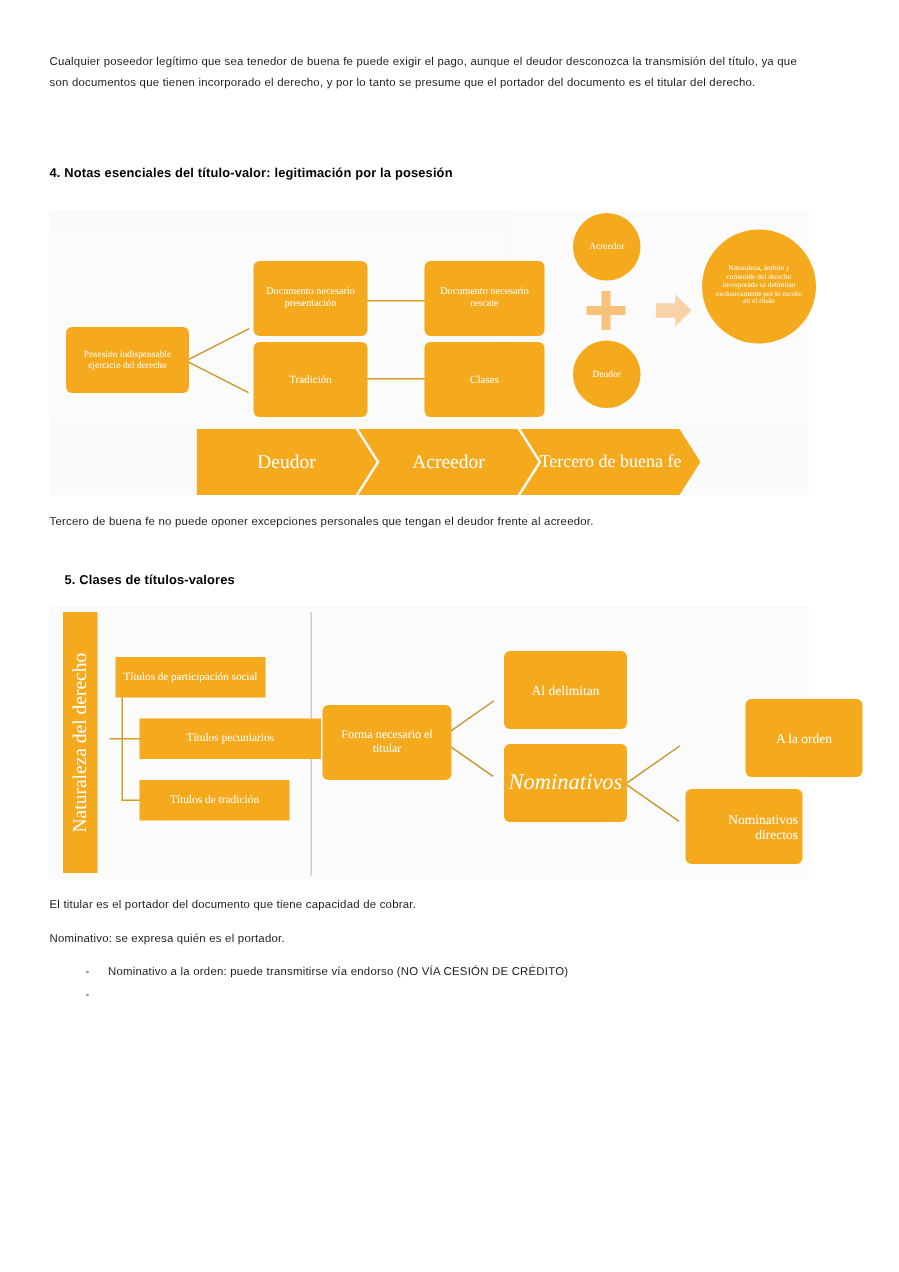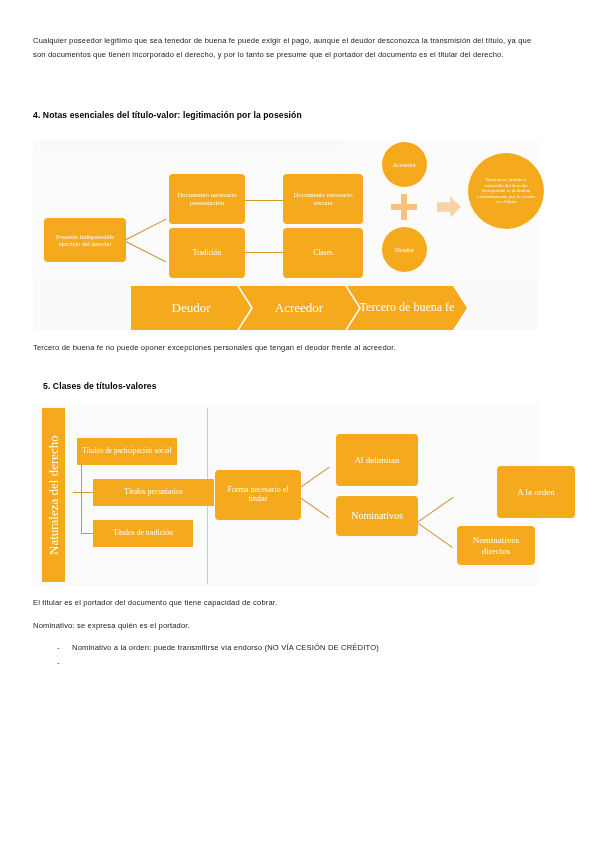--- a/index.html
+++ b/index.html
@@ -145,25 +145,25 @@
 
     <div class="diag-line" style="left:260px;top:88px;width:44px;transform:rotate(-35deg);"></div>
     <div class="diag-line" style="left:260px;top:88px;width:44px;transform:rotate(35deg);"></div>
     <div class="diag-line" style="left:384px;top:118px;width:44px;transform:rotate(-35deg);"></div>
     <div class="diag-line" style="left:384px;top:118px;width:44px;transform:rotate(35deg);"></div>
 
     <div class="node r4" style="left:182px;top:66px;width:86px;height:50px;font-size:8px;">Forma necesario el titular</div>
 
     <div class="node r4" style="left:303px;top:30px;width:82px;height:52px;font-size:9px;">Al delimitan</div>
 
-    <div class="node r4" style="left:303px;top:92px;width:82px;height:40px;font-size:10px;">Nominativos</div>
+    <div class="node r4" style="left:303px;top:92px;width:82px;height:52px;font-size:15px;font-style:italic;">Nominativos</div>
 
     <div class="node r4" style="left:424px;top:62px;width:78px;height:52px;font-size:9px;margin-left:40px;">A la orden</div>
 
-    <div class="node r4" style="left:424px;top:122px;width:78px;height:39px;font-size:9px;">Nominativos directos</div>
+    <div class="node r4" style="left:424px;top:122px;width:78px;height:50px;font-size:9px;text-align:right;">Nominativos directos</div>
   </div>
 
   <div class="para" style="left:33px;top:596px;width:520px;">El titular es el portador del documento que tiene capacidad de cobrar.</div>
 
   <div class="para" style="left:33px;top:619px;width:520px;">Nominativo: se expresa quién es el portador.</div>
 
   <div class="bullet-row" style="left:57px;top:641px;width:480px;height:14px;">
     <span class="bullet-dash">-</span>
     <span class="bullet-text">Nominativo a la orden: puede transmitirse vía endorso (NO VÍA CESIÓN DE CRÉDITO)</span>
   </div>

